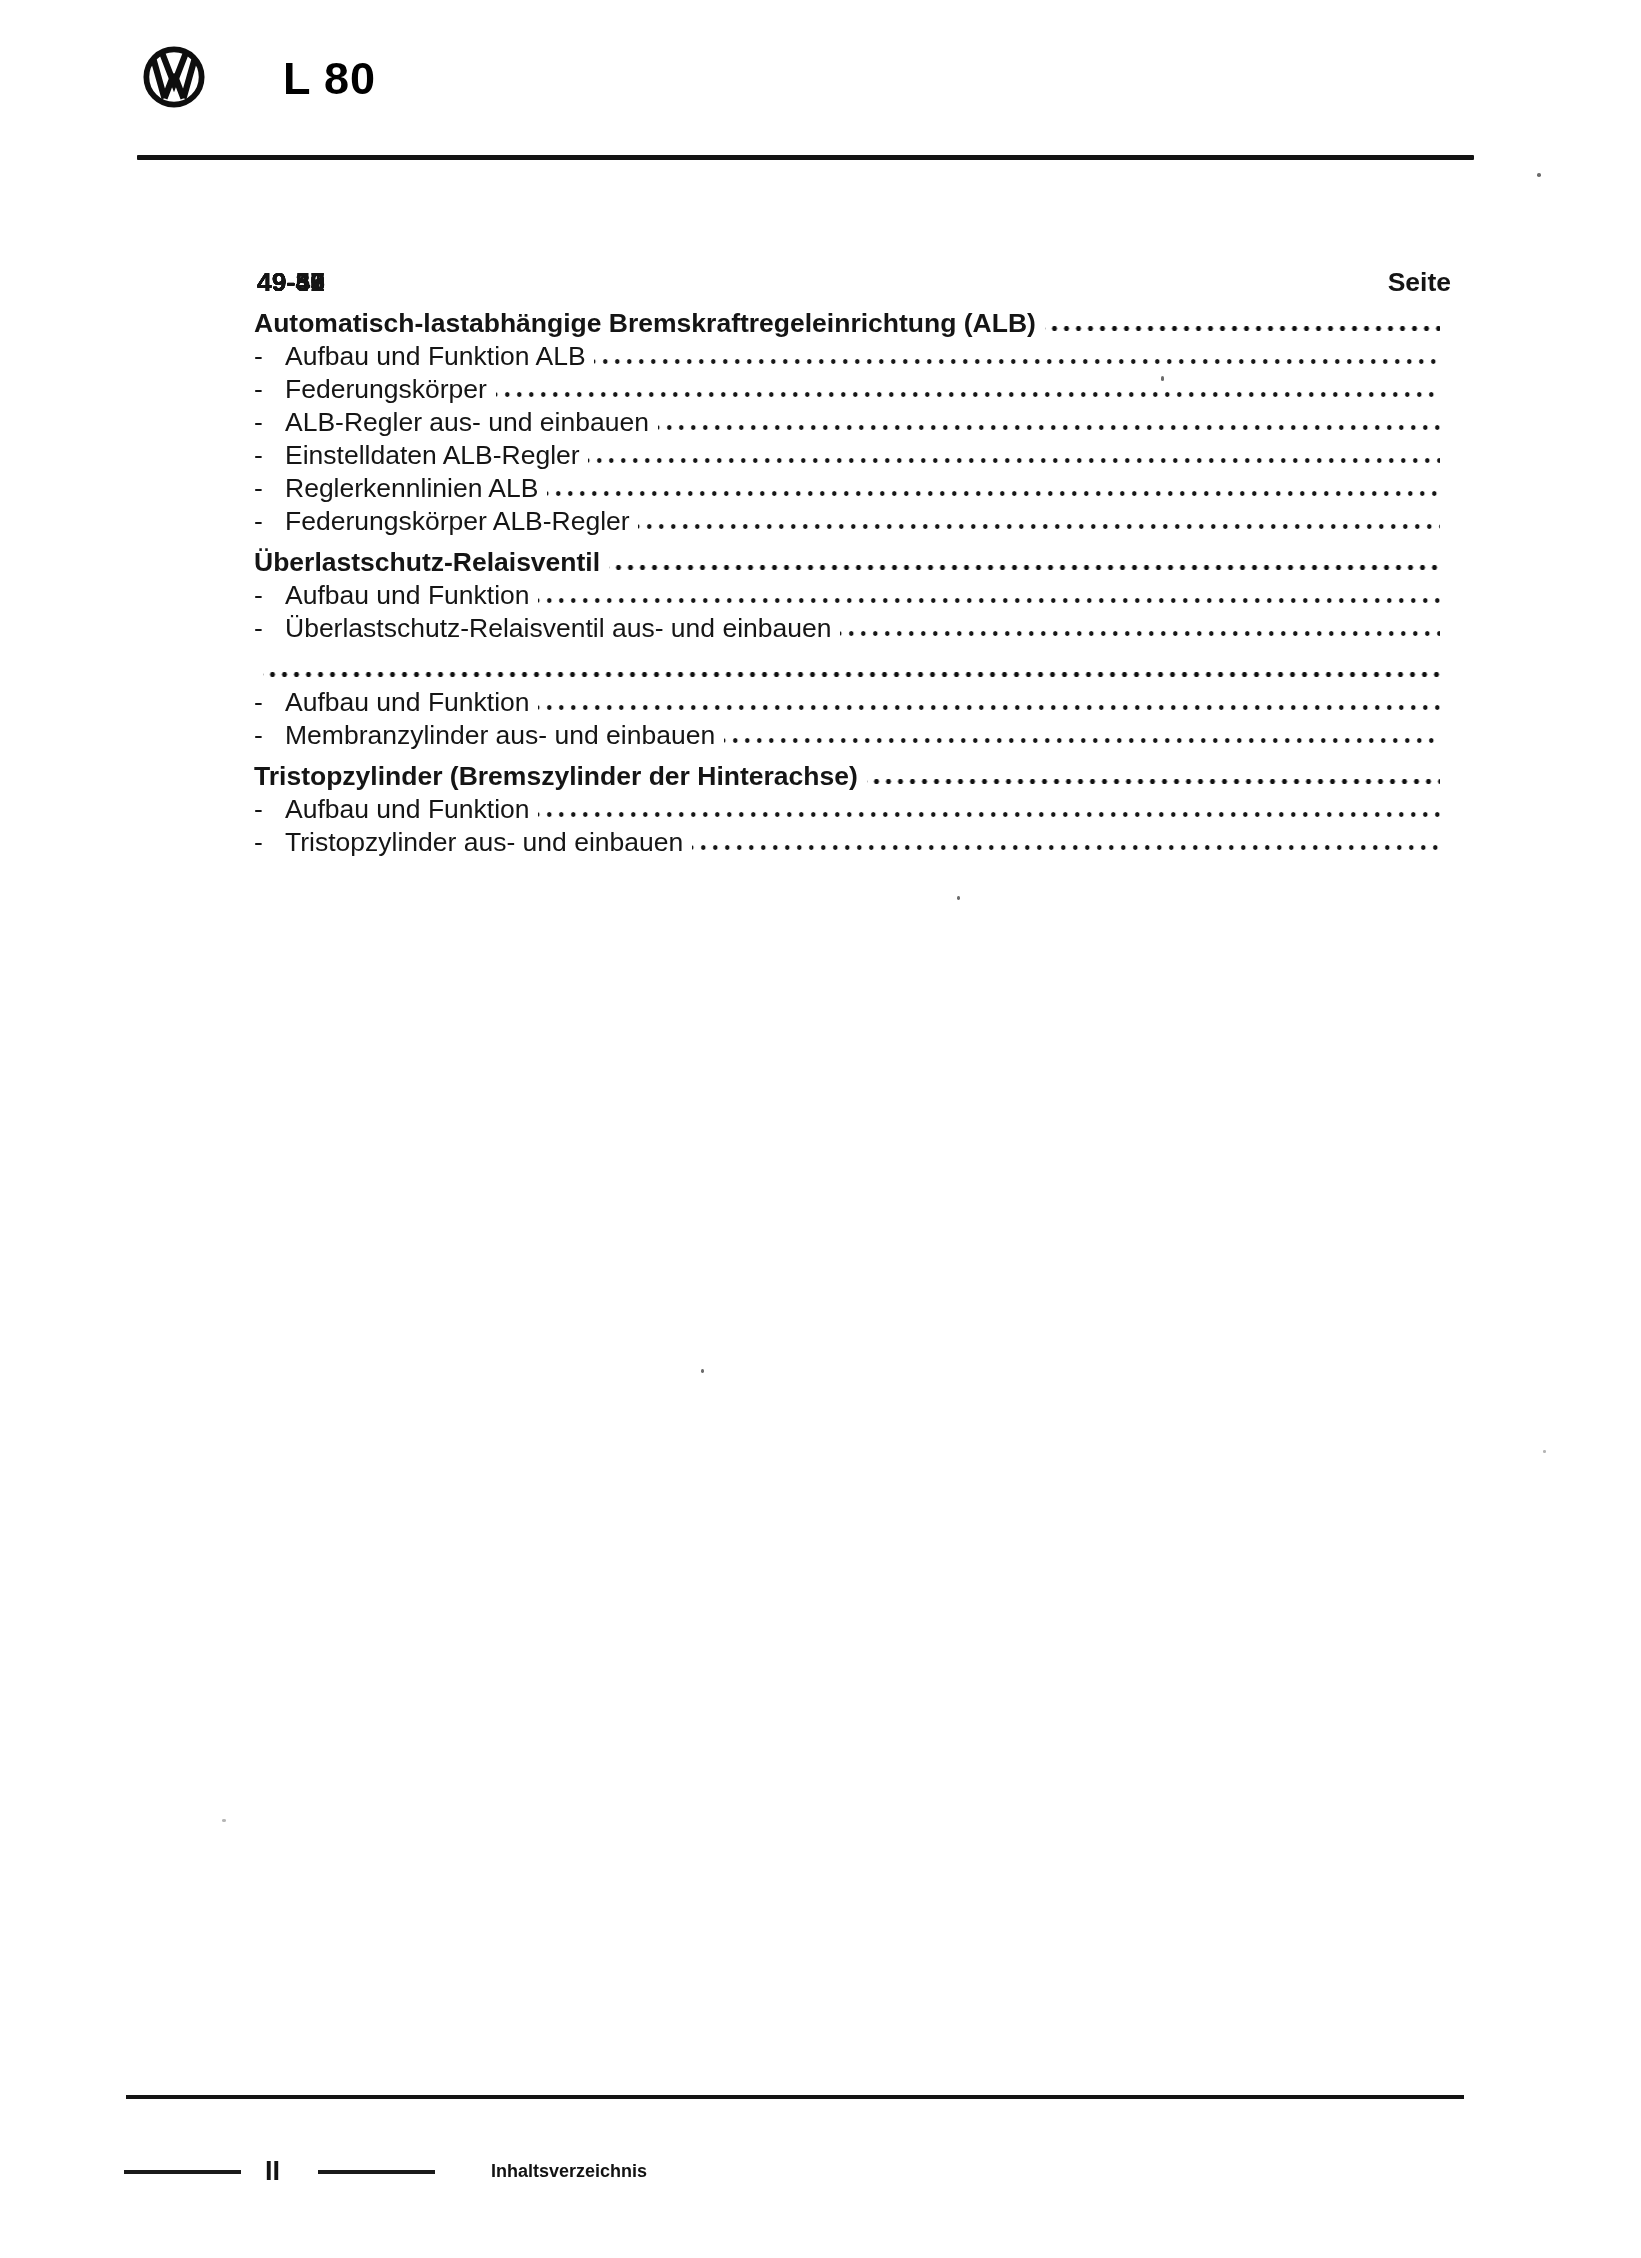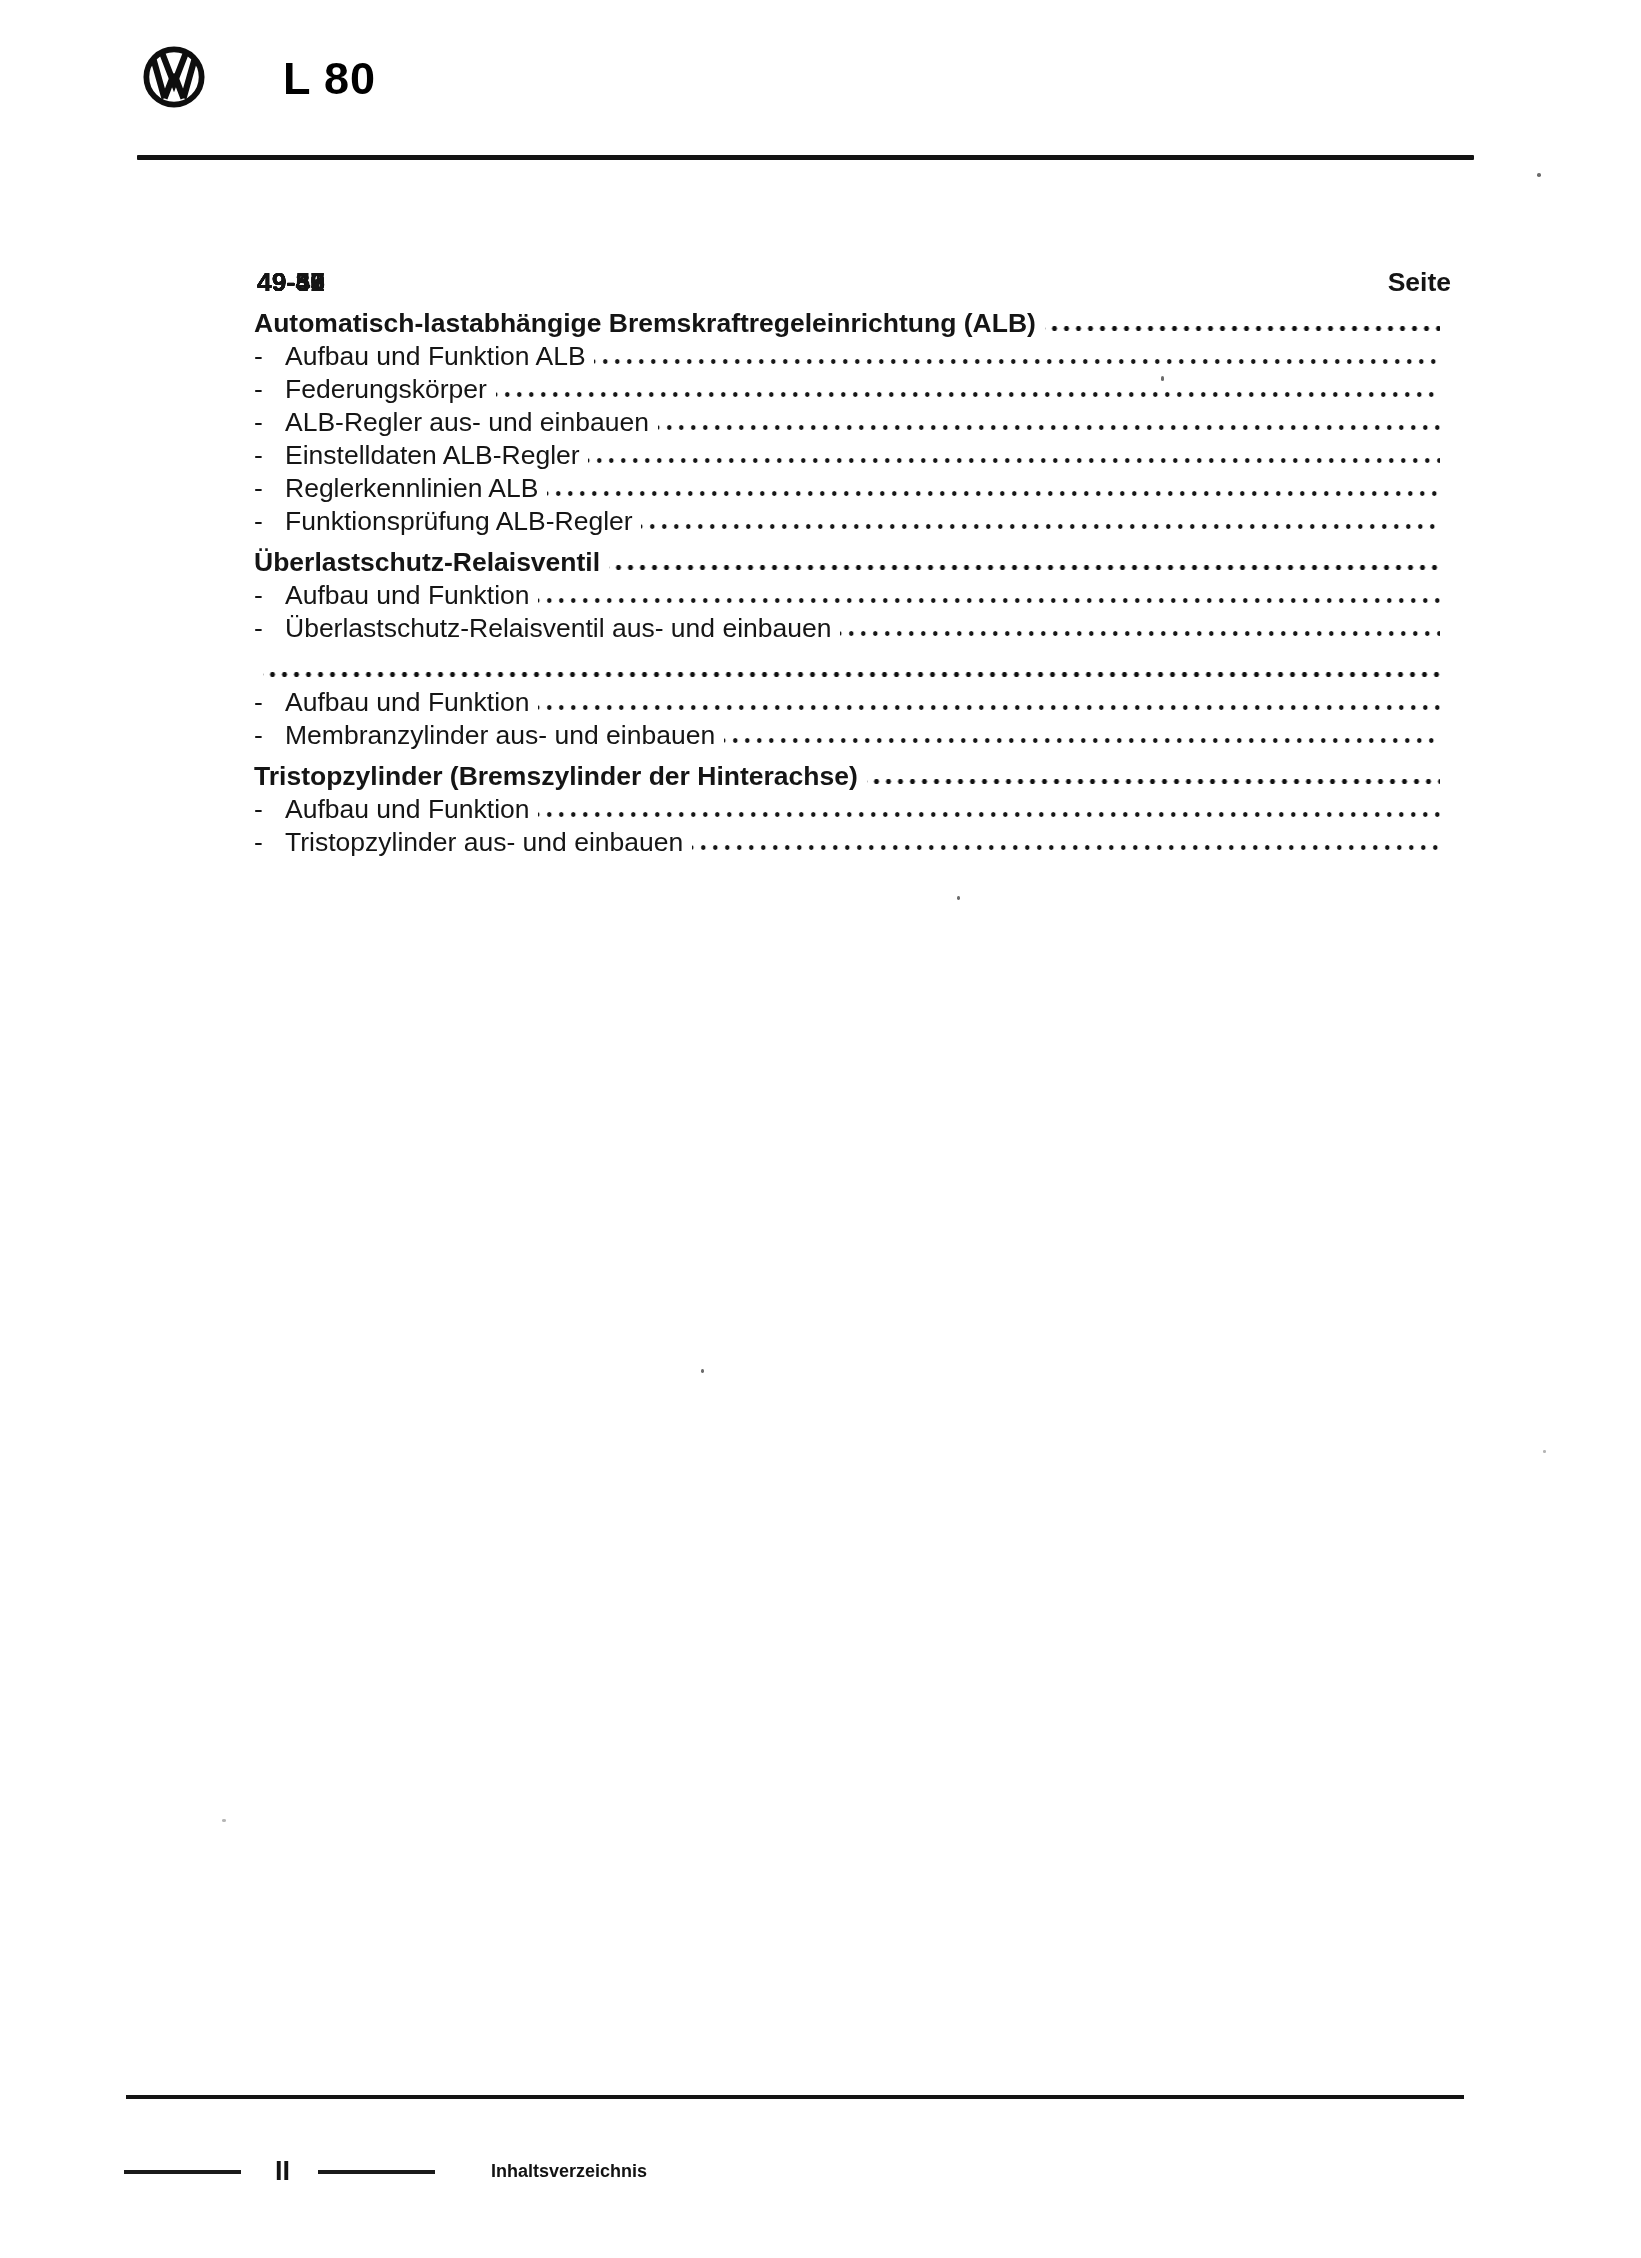--- a/index.html
+++ b/index.html
@@ -54,21 +54,21 @@
   
   .rule-bottom {
     position: absolute; left: 126px; top: 2095px;
     width: 1338px; height: 4.4px; background: #131313;
   }
   .footer-dash { position: absolute; height: 3.5px; background: #1a1a1a; top: 2170px; }
   .footer-dash.d1 { left: 124px; width: 117px; }
   .footer-dash.d2 { left: 318px; width: 117px; }
   .footer-page {
     position: absolute; left: 265px; top: 2158px; width: 35px;
-    text-align: center; font-size: 27px; font-weight: bold; line-height: 27px;
+    text-align: left; font-size: 27px; font-weight: bold; line-height: 27px;
   }
   .footer-label {
     position: absolute; left: 491px; top: 2158px;
     font-size: 18px; font-weight: bold; line-height: 27px;
   }
 
   
   .speck { position: absolute; background: rgba(10,10,10,0.6); border-radius: 50%; }
   .sp1 { left: 1537px; top: 173px; width: 3.5px; height: 3.5px; }
   .sp2 { left: 1161px; top: 376px; width: 2.6px; height: 5.3px; border-radius: 1.8px; }
@@ -127,21 +127,21 @@
             <span class="page">49-42</span>
           </div>
           <div class="row">
             <span class="bullet">-</span>
             <span class="label">Reglerkennlinien ALB</span>
             <span class="leader"></span>
             <span class="page">49-43</span>
           </div>
           <div class="row">
             <span class="bullet">-</span>
-            <span class="label">Funktionsprüfung ALB-Regler</span>
+            <span class="label">Federungskörper ALB-Regler</span>
             <span class="leader"></span>
             <span class="page">49-43</span>
           </div>
         </div>
         <div class="section">
           <div class="row head">
             <span class="label">Überlastschutz-Relaisventil</span>
             <span class="leader"></span>
             <span class="page">49-45</span>
           </div>

